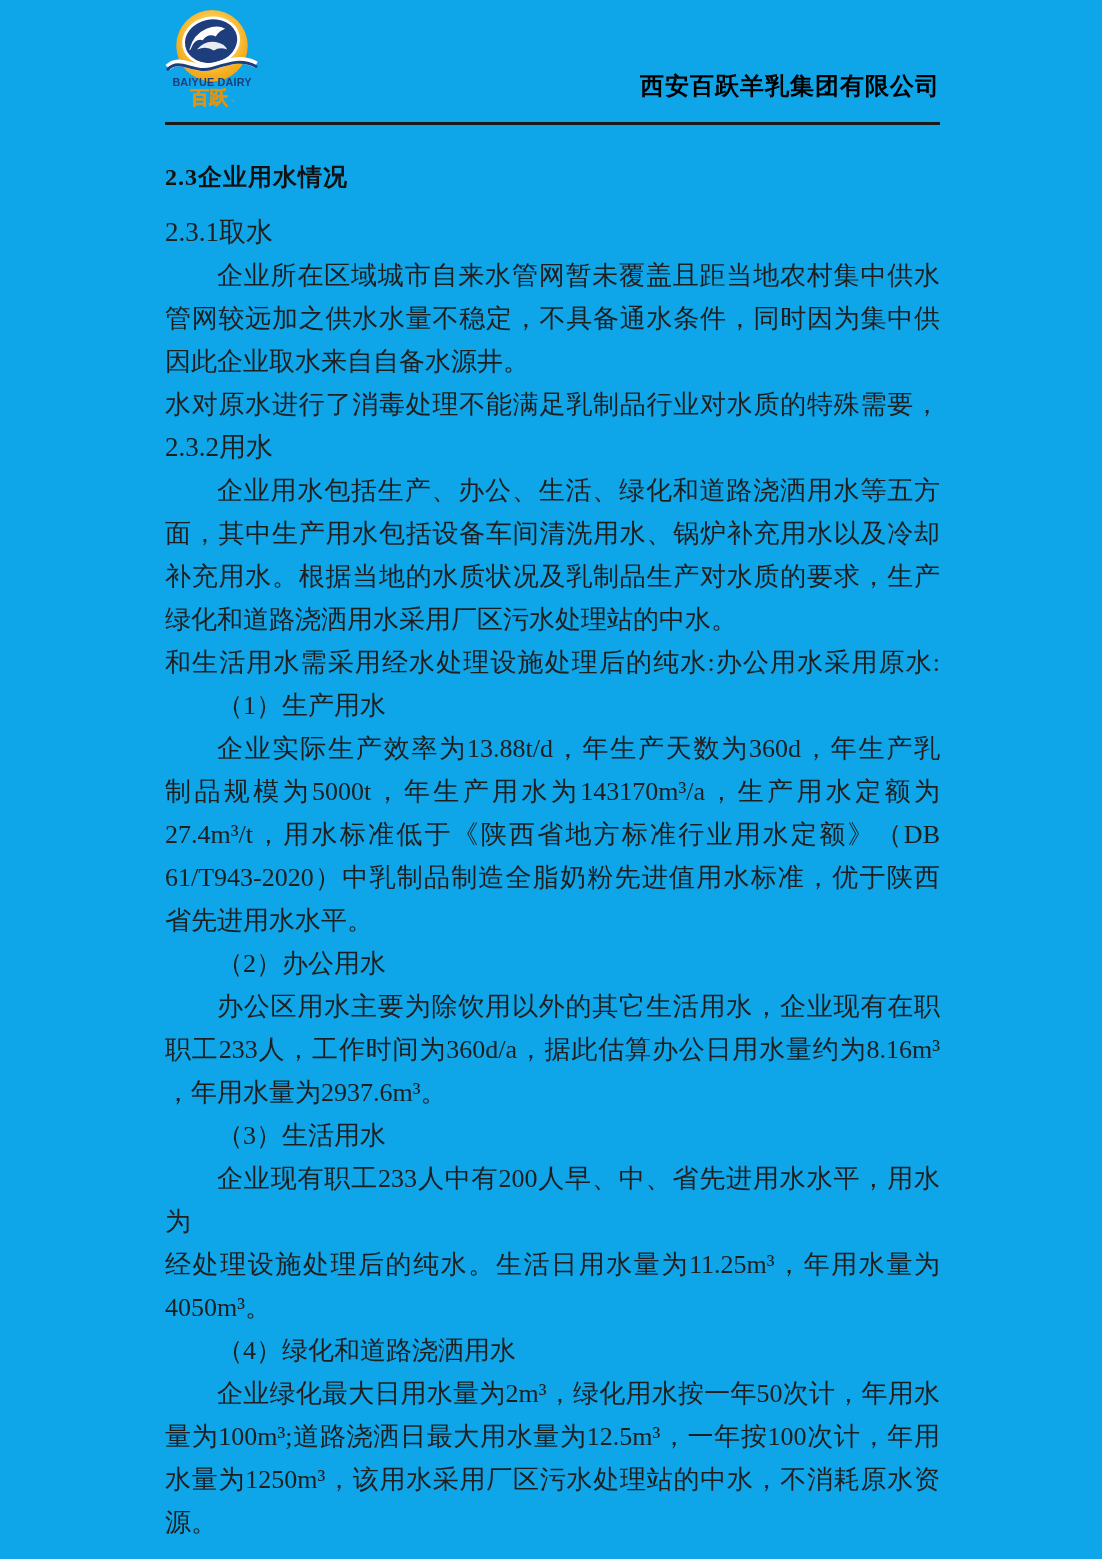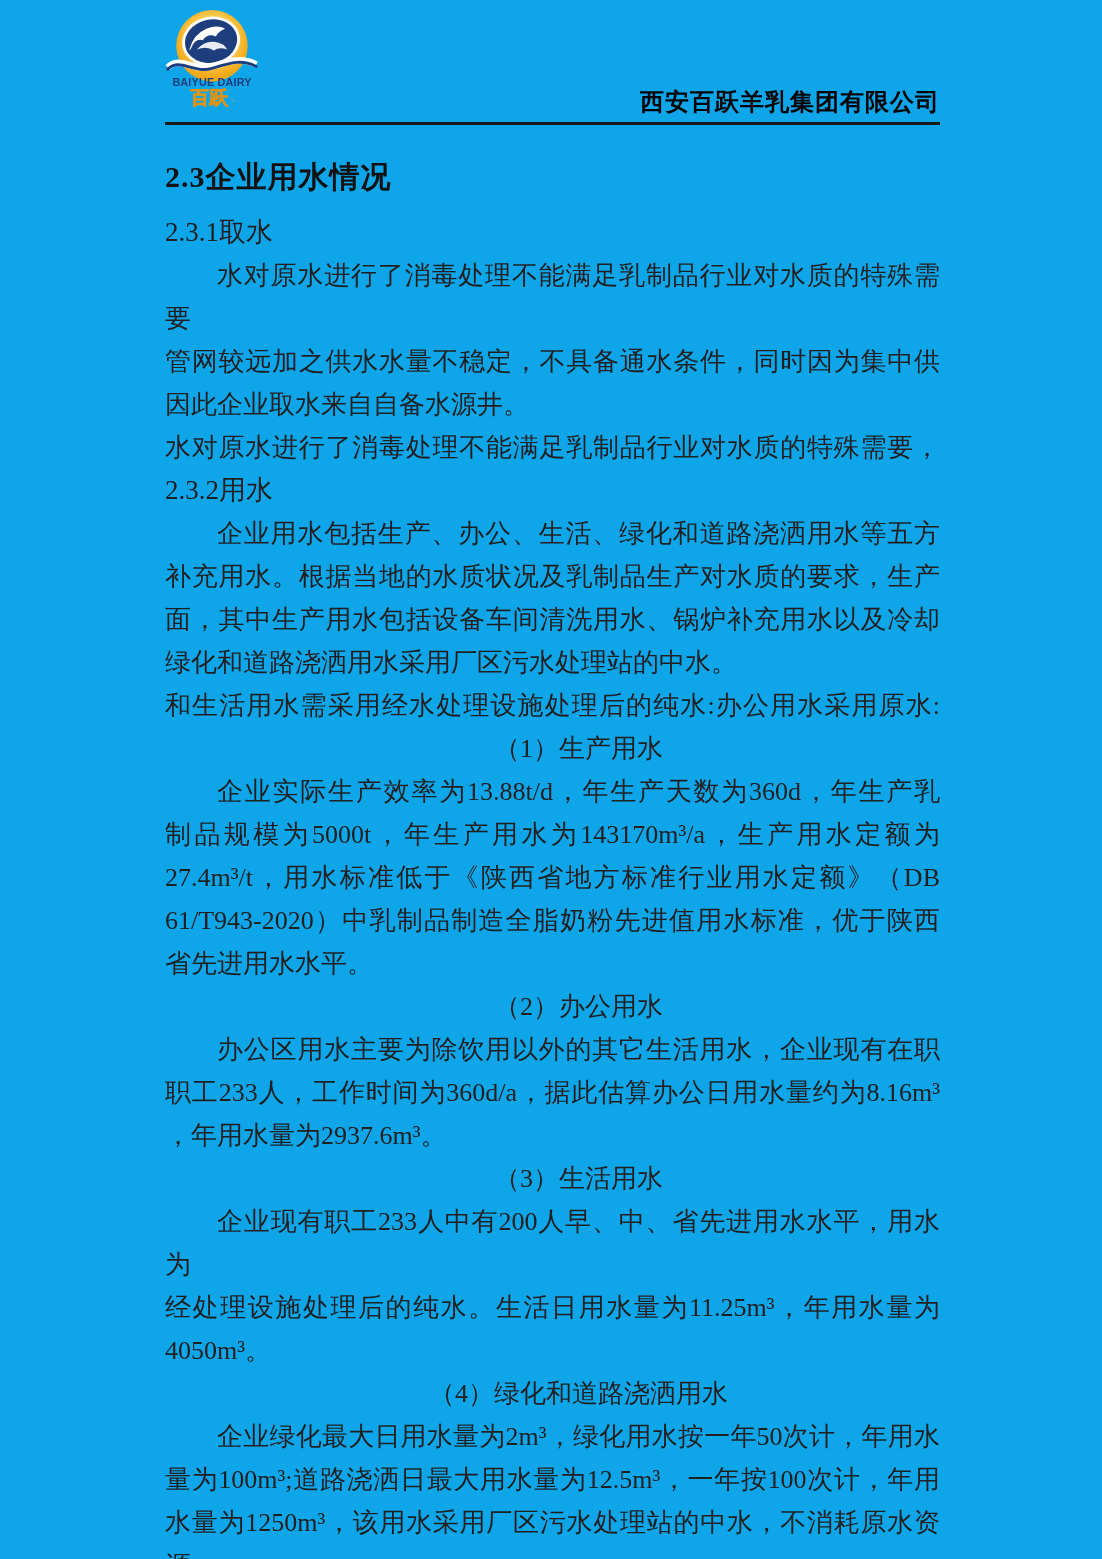--- a/index.html
+++ b/index.html
@@ -6,38 +6,38 @@
   .page{
     width:1102px;height:1559px;background:#0ea5e9;margin:0 auto;
     box-sizing:border-box;padding:0 162px 0 165px;position:relative;
     font-family:"Liberation Serif","DejaVu Serif",serif;
     color:#1f1f1f;overflow:hidden;
   }
   
   .hdr{position:relative;height:122px;border-bottom:3px solid #1a1a1a;}
   .logo{position:absolute;left:0;top:6px;width:94px;height:104px;}
   .company{
-    position:absolute;right:0;bottom:4px;
+    position:absolute;right:0;bottom:20px;
     font-size:24px;font-weight:bold;color:#000;
     letter-spacing:1px;
   }
   
   .bodytext{margin-top:28px;font-size:26px;line-height:43px;}
   .title{
-    font-size:30px;font-weight:bold;margin:0 0 10px 0;line-height:48px;
+    font-size:24px;font-weight:bold;margin:0 0 10px 0;line-height:48px;
     letter-spacing:1px;color:#111;
   }
   .h2{font-size:27px;font-weight:normal;line-height:43px;margin:0;}
   .ln{
     text-align:justify;text-align-last:justify;
     -moz-text-align-last:justify;
   }
   .ln.ind{text-indent:2em;}
   .ln.end{text-align-last:left;-moz-text-align-last:left;}
-  .subhead{line-height:43px;text-indent:2em;text-align:center;}
+  .subhead{line-height:43px;text-indent:2em;text-align:left;}
 </style>
 </head>
 <body>
 
 <div class="page">
 
   <header class="hdr">
     <div class="logo">
       <svg viewBox="0 0 100 106" width="94" height="104">
         <defs>
@@ -61,29 +61,29 @@
       </svg>
     </div>
     <div class="company">西安百跃羊乳集团有限公司</div>
   </header>
 
   <main class="bodytext">
 
     <h1 class="title">2.3企业用水情况</h1>
 
     <h2 class="h2">2.3.1取水</h2>
-    <div class="ln ind">水对原水进行了消毒处理不能满足乳制品行业对水质的特殊需要</div>
+    <div class="ln ind">企业所在区域城市自来水管网暂未覆盖且距当地农村集中供水</div>
     <div class="ln">管网较远加之供水水量不稳定，不具备通水条件，同时因为集中供</div>
     <div class="ln end">因此企业取水来自自备水源井。</div>
     <div class="ln">水对原水进行了消毒处理不能满足乳制品行业对水质的特殊需要，</div>
 
     <h2 class="h2">2.3.2用水</h2>
     <div class="ln ind">企业用水包括生产、办公、生活、绿化和道路浇洒用水等五方</div>
+    <div class="ln">面，其中生产用水包括设备车间清洗用水、锅炉补充用水以及冷却</div>
     <div class="ln">补充用水。根据当地的水质状况及乳制品生产对水质的要求，生产</div>
-    <div class="ln">面，其中生产用水包括设备车间清洗用水、锅炉补充用水以及冷却</div>
     <div class="ln end">绿化和道路浇洒用水采用厂区污水处理站的中水。</div>
     <div class="ln">和生活用水需采用经水处理设施处理后的纯水:办公用水采用原水:</div>
 
     <div class="subhead">（1）生产用水</div>
     <div class="ln ind">企业实际生产效率为13.88t/d，年生产天数为360d，年生产乳</div>
     <div class="ln">制品规模为5000t，年生产用水为143170m³/a，生产用水定额为</div>
     <div class="ln">27.4m³/t，用水标准低于《陕西省地方标准行业用水定额》（DB</div>
     <div class="ln">61/T943-2020）中乳制品制造全脂奶粉先进值用水标准，优于陕西</div>
     <div class="ln end">省先进用水水平。</div>
 

